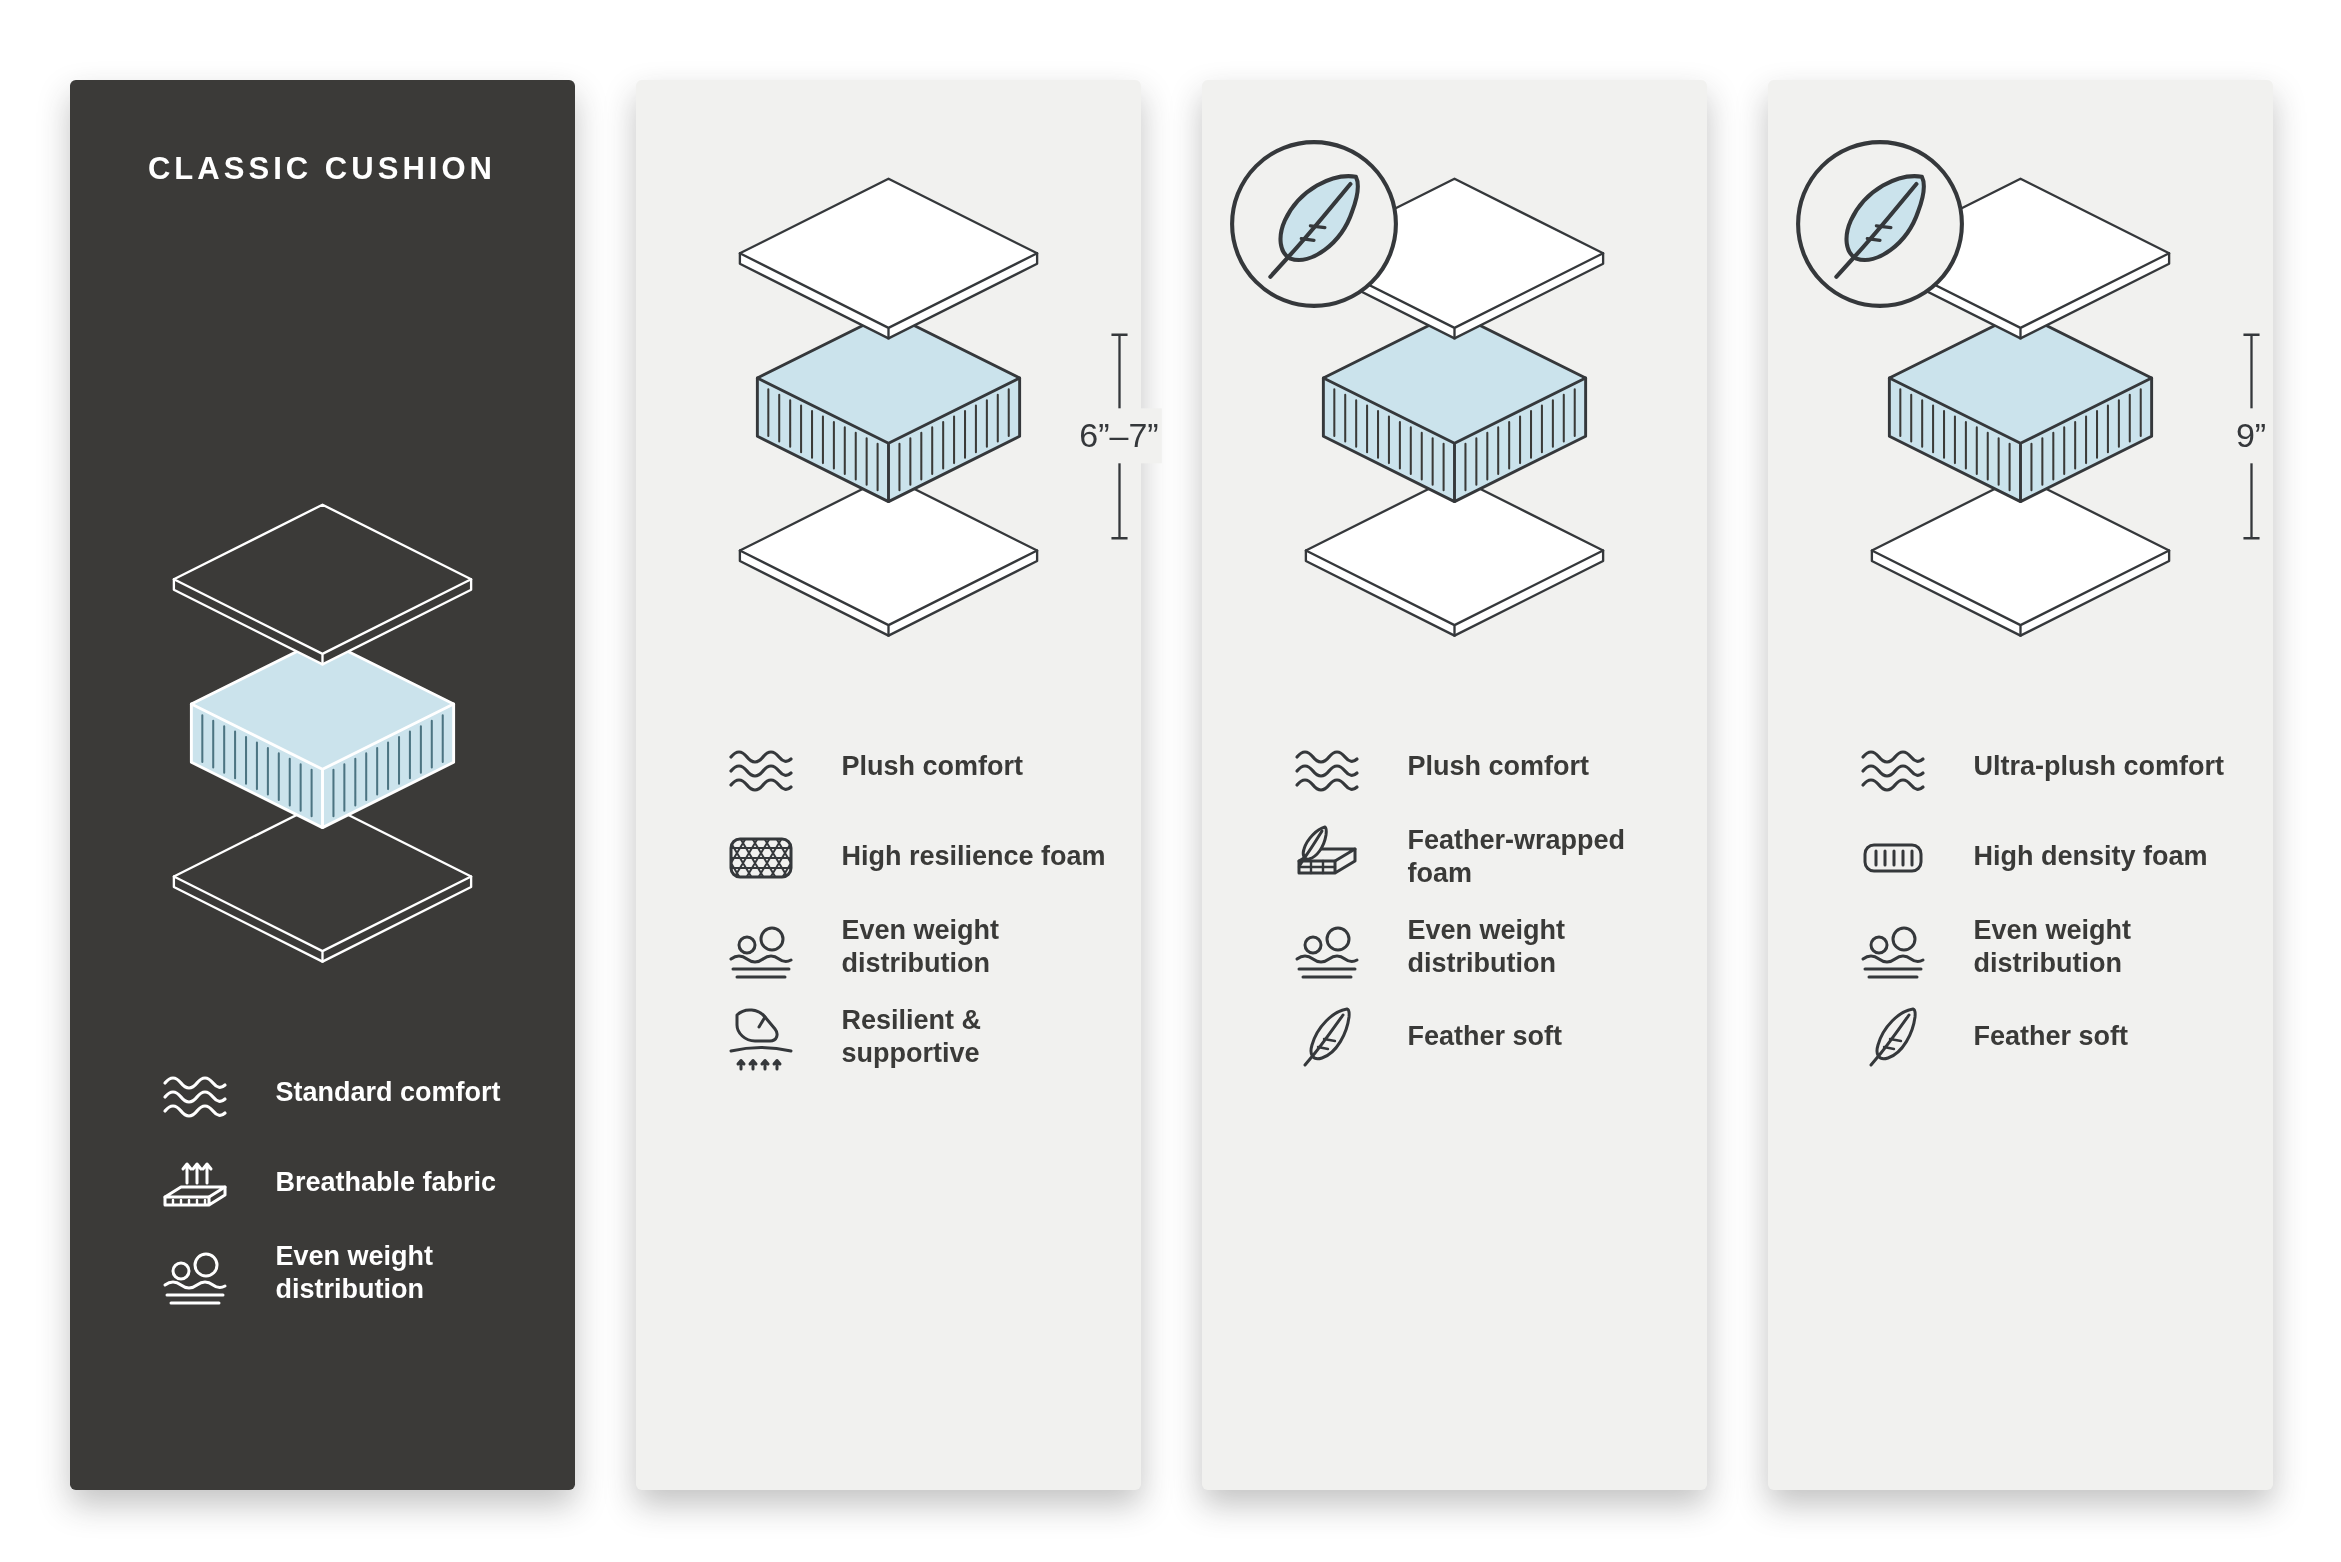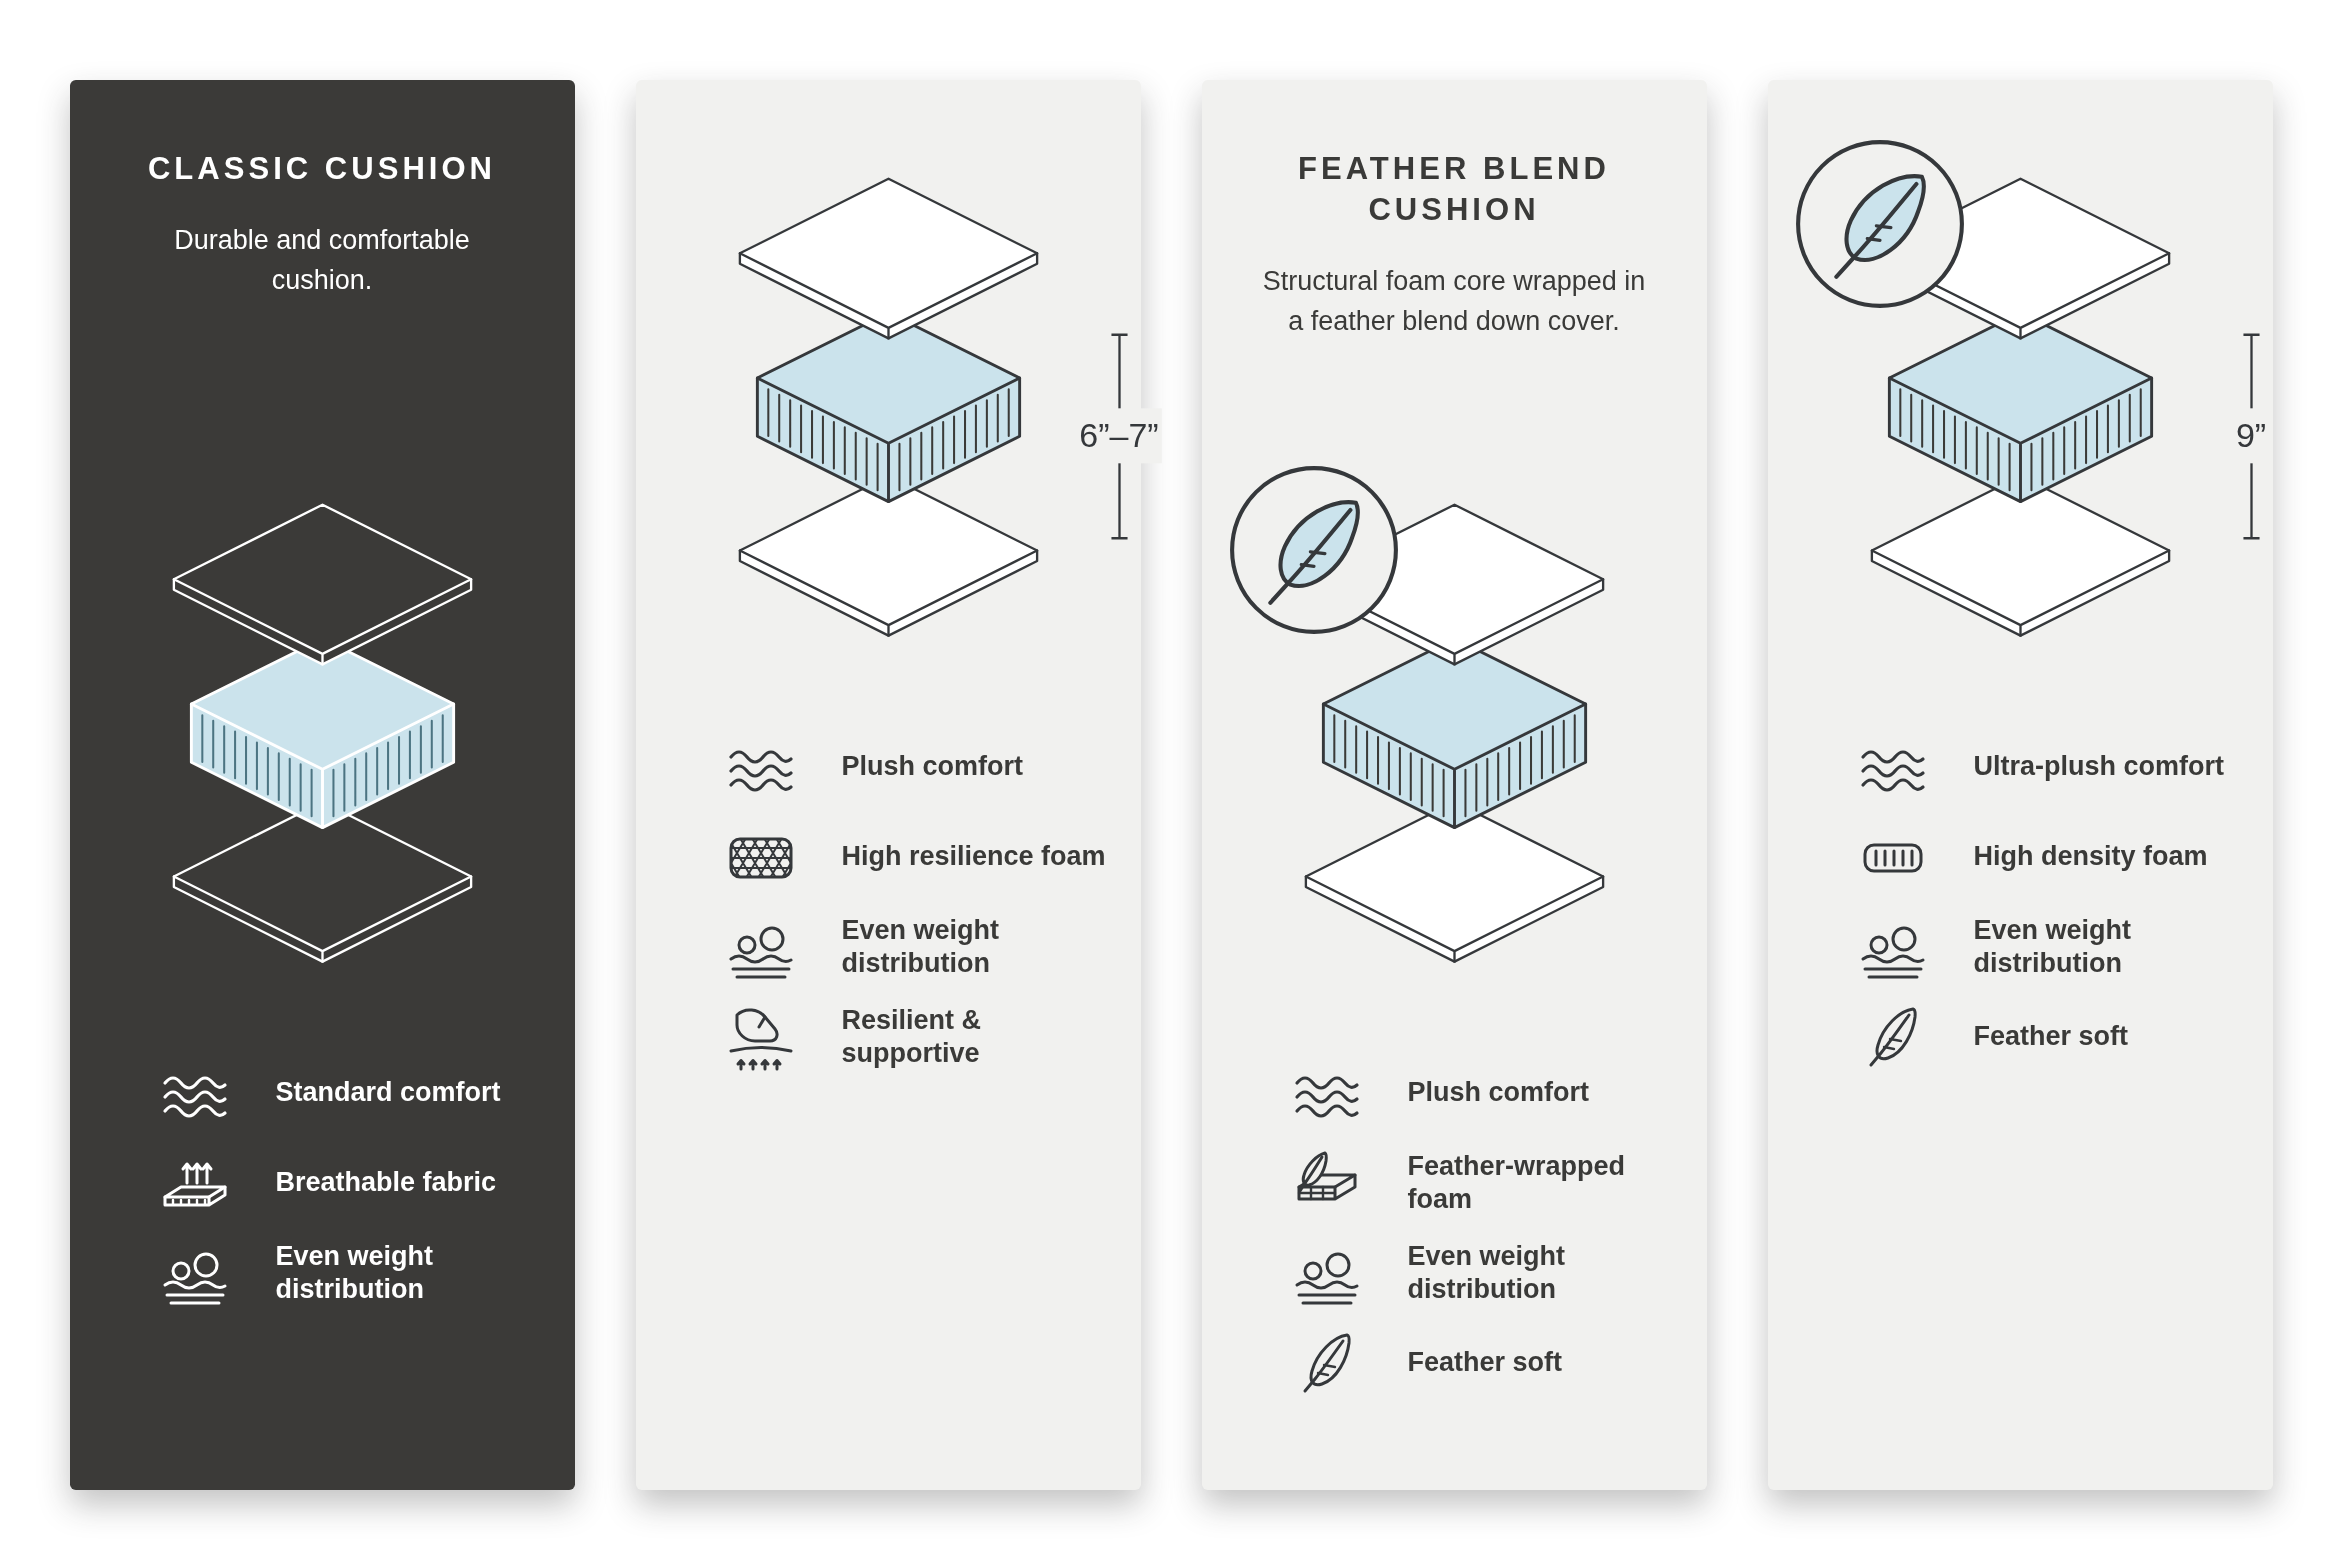--- a/index.html
+++ b/index.html
@@ -153,21 +153,20 @@
       </g>
     </symbol>
   </defs>
 </svg>
 
 <div class="board">
 
   <section class="panel theme-dark">
     <header class="panel-header">
       <h2 class="panel-title">CLASSIC CUSHION</h2>
-      <p class="panel-desc">Durable and comfortable cushion.</p>
     </header>
     <div class="illustration">
       <div class="cushion-wrap">
         <svg class="cushion-svg" viewBox="0 0 640 820">
             <use href="#sym-cushion"></use>
           </svg>
       </div>
     </div>
     <ul class="features" style="list-style:none">
       <li class="feature">
@@ -241,24 +240,20 @@
             <svg viewBox="0 0 72 72">
               <use href="#sym-handpress"></use>
             </svg>
           </span>
         <span class="feat-label">Resilient &amp; supportive</span>
       </li>
     </ul>
   </section>
 
   <section class="panel theme-light">
-    <header class="panel-header">
-      <h2 class="panel-title">FEATHER BLEND CUSHION</h2>
-      <p class="panel-desc">Structural foam core wrapped in a feather blend down cover.</p>
-    </header>
     <div class="illustration">
       <div class="cushion-wrap">
         <svg class="cushion-svg" viewBox="0 0 640 820">
             <use href="#sym-cushion"></use>
           </svg>
         <span class="badge">
           <svg viewBox="0 0 200 200">
               <use href="#sym-feather-badge"></use>
             </svg>
         </span>

